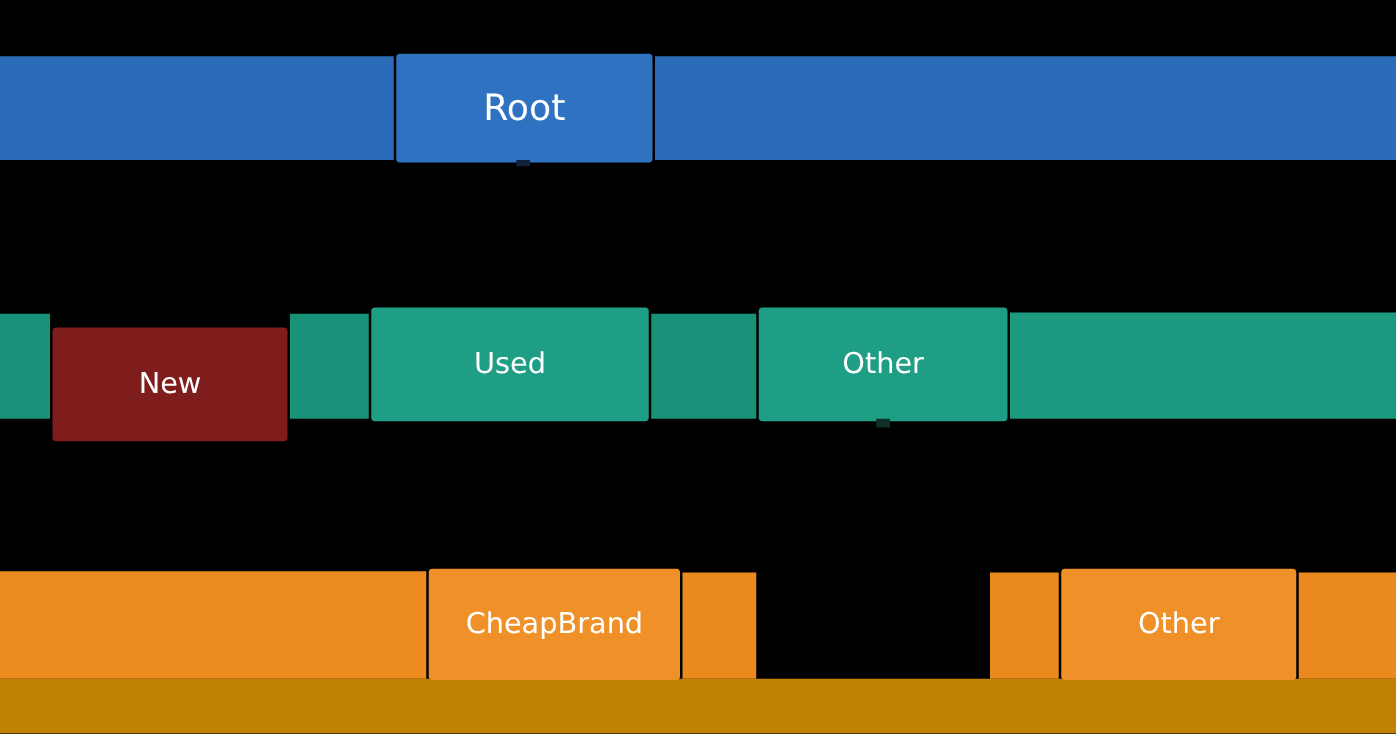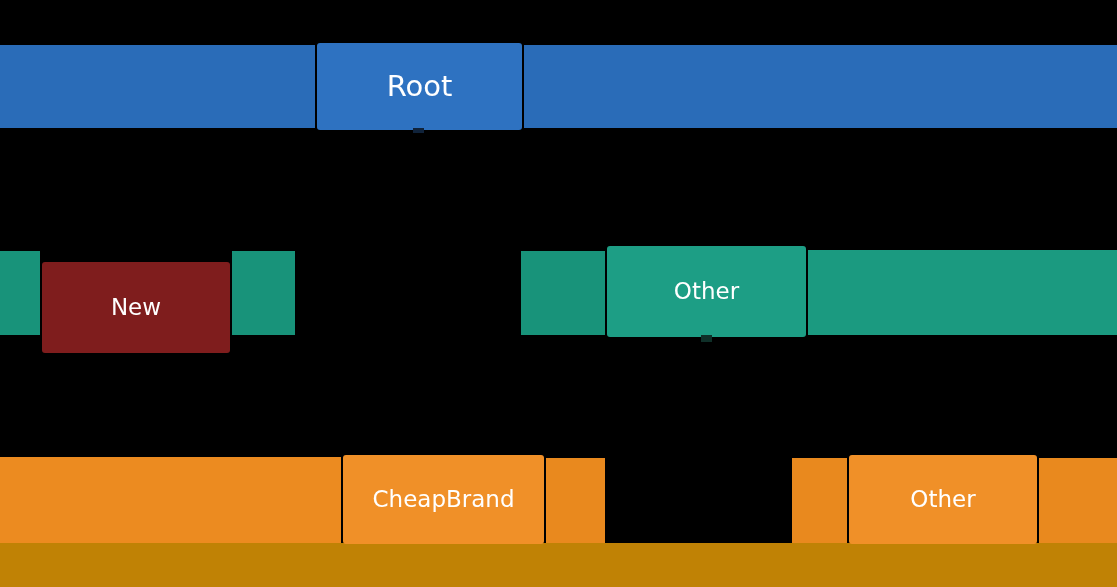--- a/index.html
+++ b/index.html
@@ -40,20 +40,23 @@
     <div class="seg base" style="left: 0px; top: 45px; width: 315px; height: 83px; background: rgb(42, 108, 184);"></div>
     <div class="seg node" style="left: 317px; top: 43px; width: 205px; height: 87px; background: rgb(46, 114, 193);">
       <span class="node-label" style="color: rgb(255, 255, 255); font-size: 29px;">Root</span>
     </div>
     <div class="seg base" style="left: 524px; top: 45px; width: 593px; height: 83px; background: rgb(42, 108, 184);"></div>
     <div class="seg base" style="left: 0px; top: 251px; width: 40px; height: 84px; background: rgb(24, 147, 122);"></div>
     <div class="seg node" style="left: 42px; top: 234px; width: 188px; height: 91px; background: #7f1d1d; margin-top: 28px;">
       <span class="node-label" style="color: rgb(255, 255, 255); font-size: 23px;">New</span>
     </div>
     <div class="seg base" style="left: 232px; top: 251px; width: 63px; height: 84px; background: rgb(24, 147, 122);"></div>
+    <div class="seg node" style="left: 297px; top: 246px; width: 222px; height: 91px; background: rgb(29, 158, 133);">
+      <span class="node-label" style="color: rgb(255, 255, 255); font-size: 23px;">Used</span>
+    </div>
     <div class="seg base" style="left: 521px; top: 251px; width: 84px; height: 84px; background: rgb(24, 147, 122);"></div>
     <div class="seg node" style="left: 607px; top: 246px; width: 199px; height: 91px; background: rgb(29, 158, 133);">
       <span class="node-label" style="color: rgb(255, 255, 255); font-size: 23px;">Other</span>
     </div>
     <div class="seg base" style="left: 808px; top: 250px; width: 309px; height: 85px; background: rgb(27, 154, 128);"></div>
     <div class="seg base" style="left: 0px; top: 457px; width: 341px; height: 86px; background: rgb(236, 139, 32);"></div>
     <div class="seg node" style="left: 343px; top: 455px; width: 201px; height: 89px; background: rgb(240, 144, 40);">
       <span class="node-label" style="color: rgb(255, 255, 255); font-size: 23px;">CheapBrand</span>
     </div>
     <div class="seg base" style="left: 546px; top: 458px; width: 59px; height: 85px; background: rgb(233, 137, 30);"></div>

